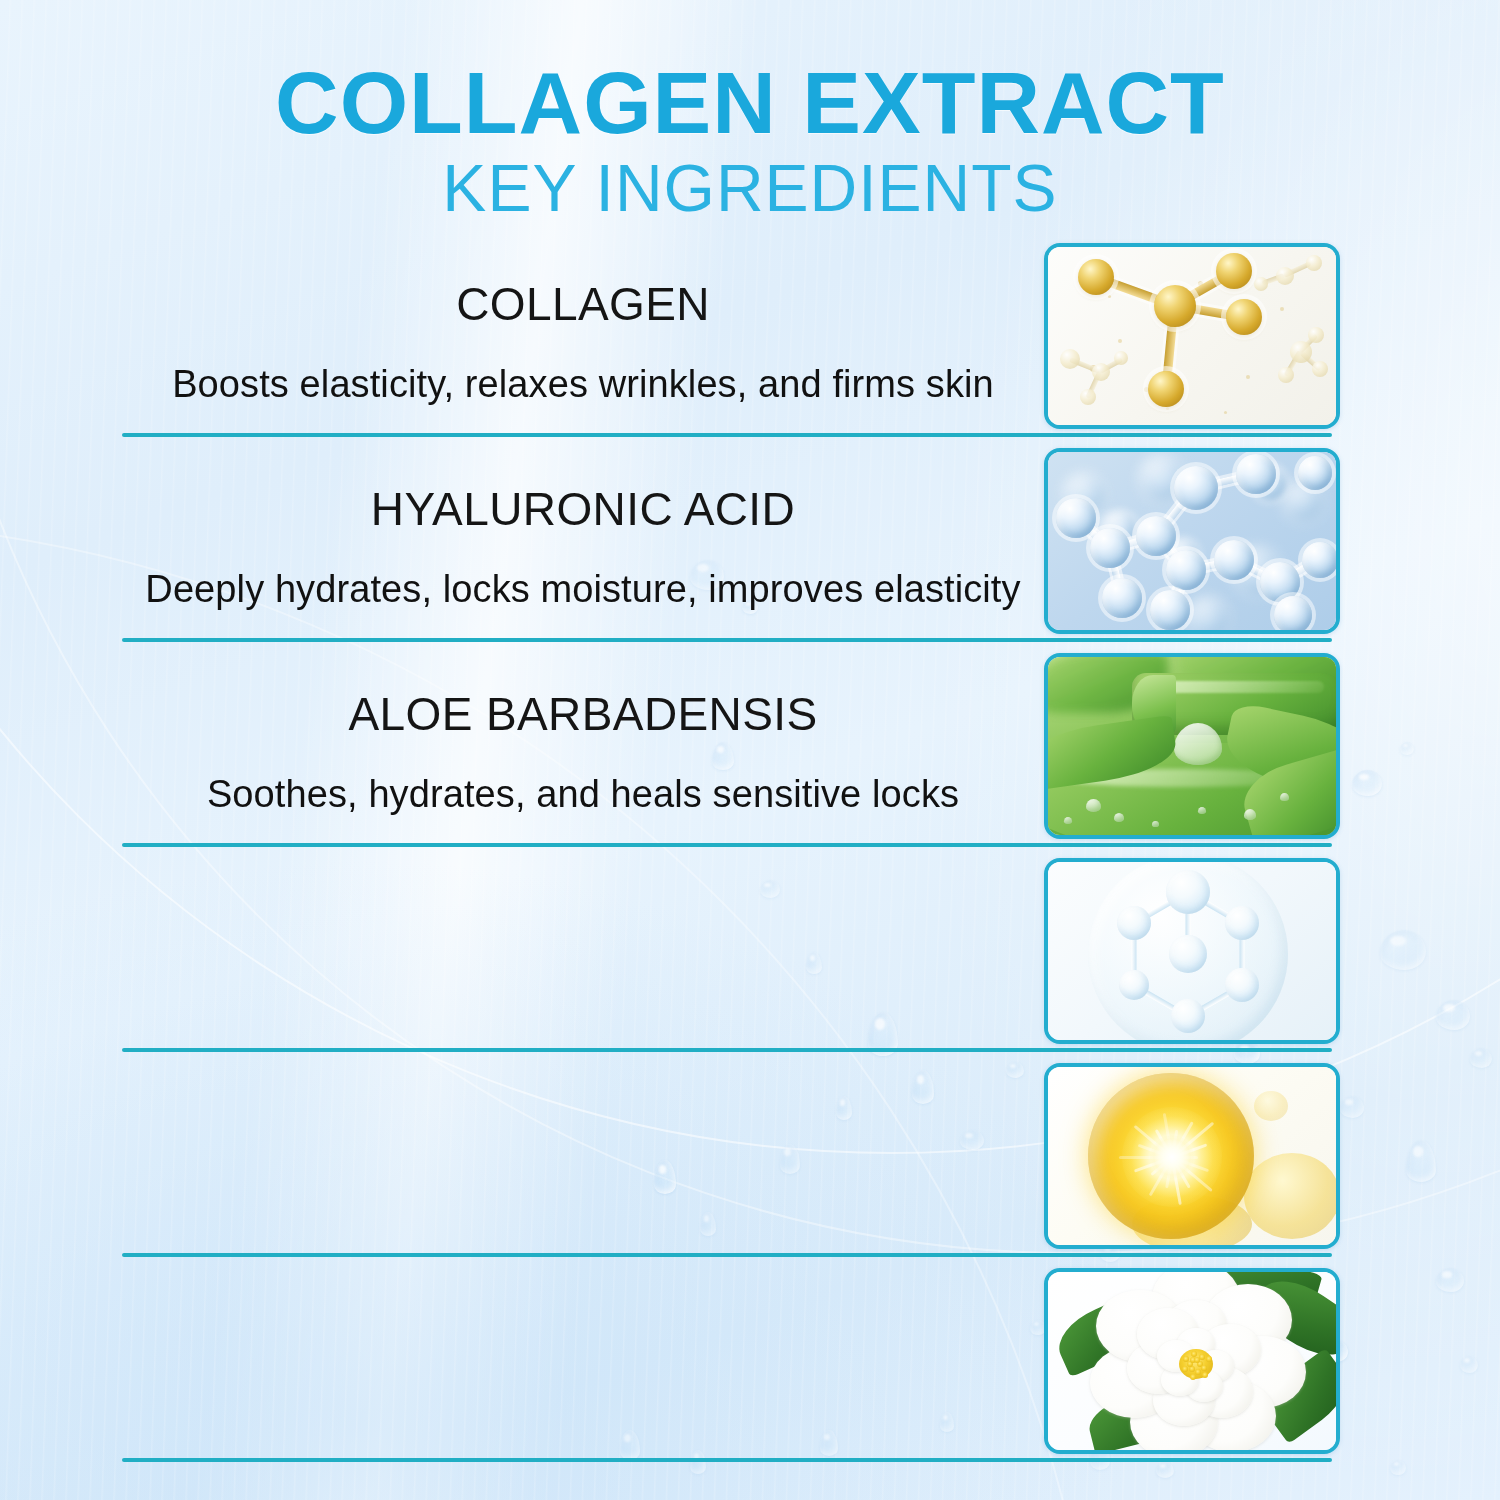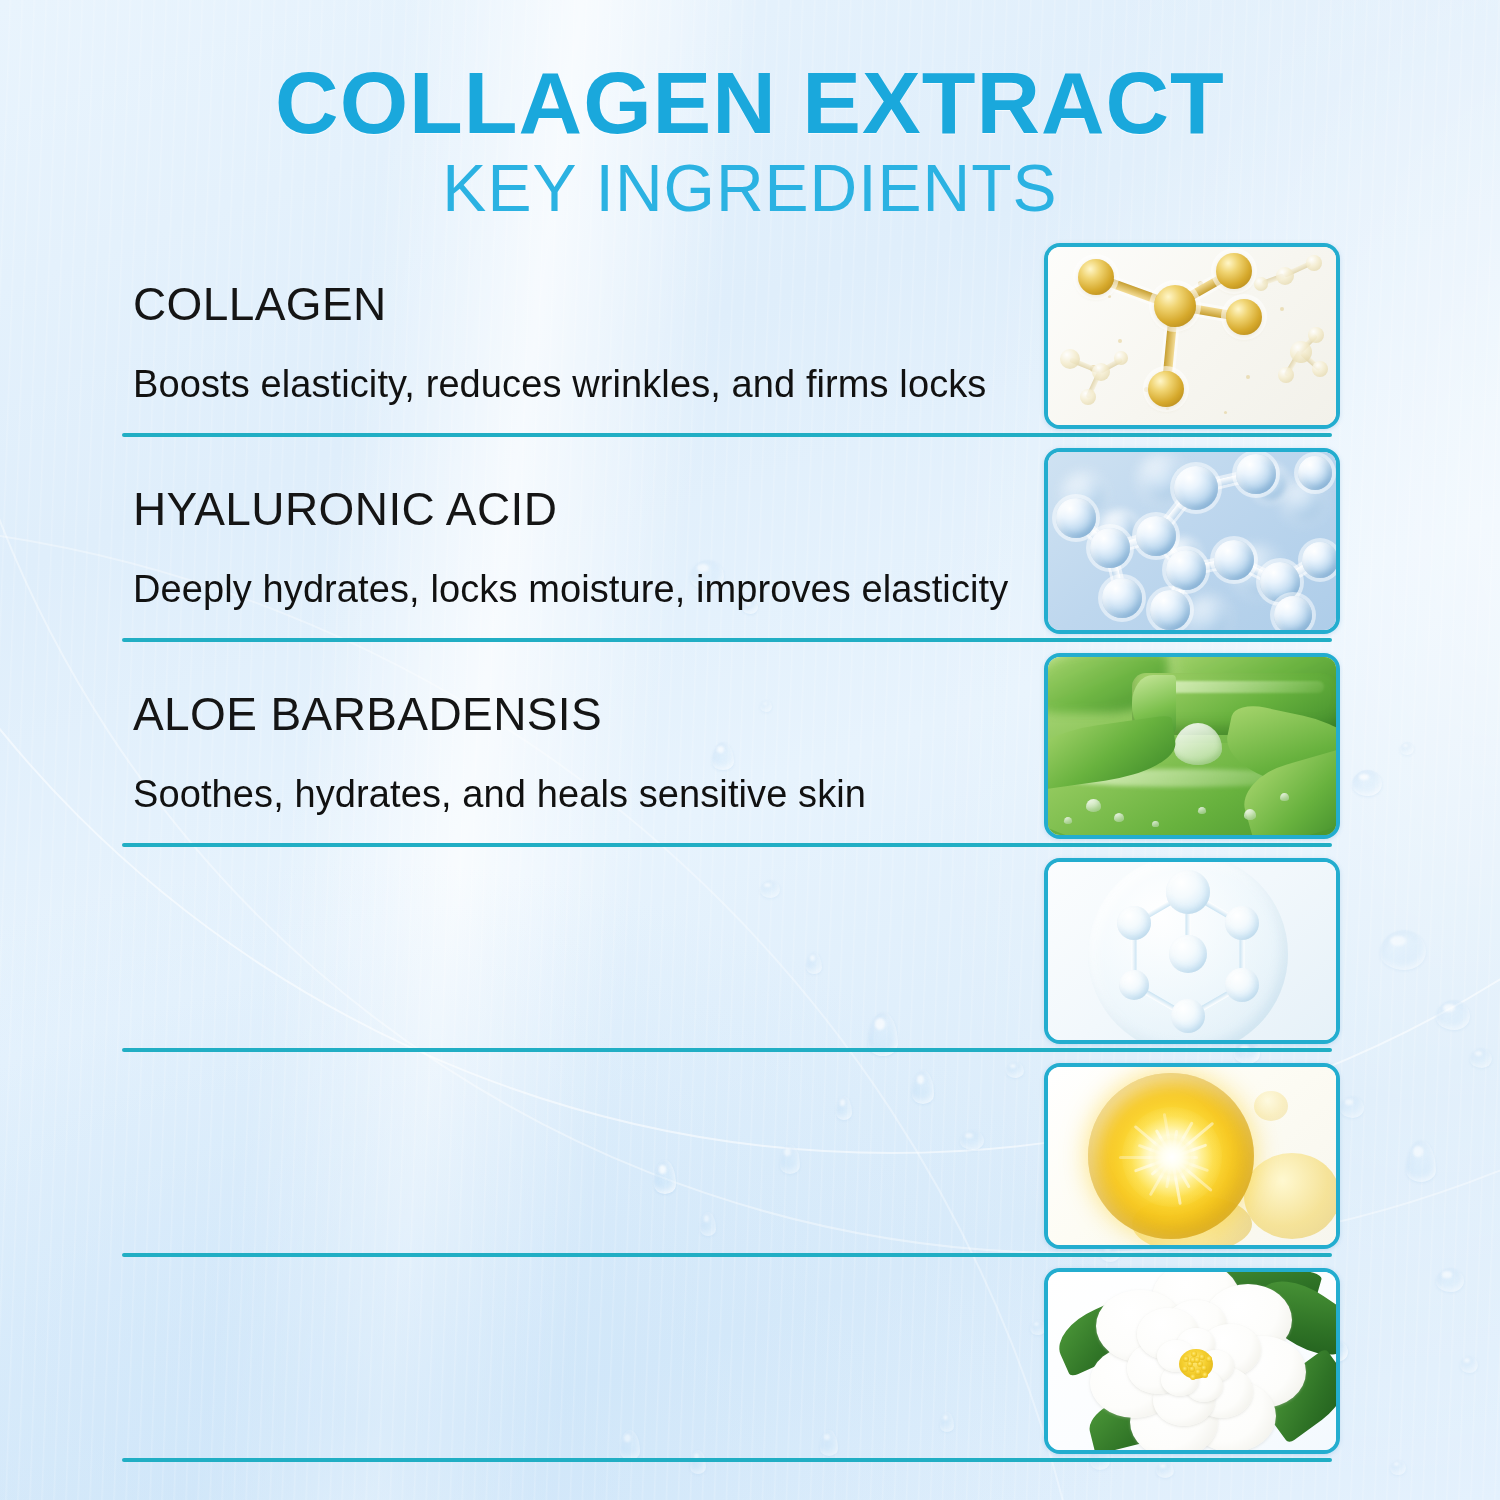--- a/index.html
+++ b/index.html
@@ -73,21 +73,21 @@
   }
   .t-sub{
     margin-top:6px;
     font-size:66px;font-weight:400;letter-spacing:1px;line-height:1.05;
     color:#2bb2e2;
   }
 
   
   .rows{position:absolute;top:243px;left:0;width:1500px;}
   .row{position:relative;height:205px;}
-  .row-text{position:absolute;left:133px;top:0;width:900px;}
+  .row-text{position:absolute;left:133px;top:0;width:900px;text-align:center;}
   .ing-name{
     font-size:46px;font-weight:400;color:#151515;
     letter-spacing:.4px;line-height:1;
     margin-top:38px;
   }
   .ing-desc{
     font-size:38px;font-weight:400;color:#111;
     letter-spacing:.1px;line-height:1;
     margin-top:38px;
   }
@@ -246,21 +246,21 @@
 
   <div class="titles">
     <div class="t-main">COLLAGEN EXTRACT</div>
     <div class="t-sub">KEY INGREDIENTS</div>
   </div>
 
   <div class="rows" id="rows">
       <div class="row">
         <div class="row-text">
           <div class="ing-name">COLLAGEN</div>
-          <div class="ing-desc">Boosts elasticity, reduces wrinkles, and firms locks</div>
+          <div class="ing-desc">Boosts elasticity, relaxes wrinkles, and firms skin</div>
         </div>
         <div class="thumb">
           <div class="thumb-art art-collagen">
             <div class="fleck" style="left:42px;top:118px;width:7px;height:7px;"></div>
             <div class="fleck" style="left:70px;top:92px;width:4px;height:4px;"></div>
             <div class="fleck" style="left:96px;top:140px;width:5px;height:5px;"></div>
             <div class="fleck" style="left:150px;top:34px;width:5px;height:5px;"></div>
             <div class="fleck" style="left:198px;top:128px;width:4px;height:4px;"></div>
             <div class="fleck" style="left:118px;top:160px;width:3px;height:3px;"></div>
             <div class="fleck" style="left:232px;top:60px;width:4px;height:4px;"></div>
@@ -337,21 +337,21 @@
             <div class="node icy" style="left:226px;top:144px;width:38px;height:38px;"></div>
             <div class="node icy" style="left:254px;top:90px;width:36px;height:36px;"></div>
             <div class="node icy" style="left:250px;top:4px;width:34px;height:34px;"></div>
           </div>
         </div>
         <div class="divider"></div>
       </div>
       <div class="row">
         <div class="row-text">
           <div class="ing-name">ALOE BARBADENSIS</div>
-          <div class="ing-desc">Soothes, hydrates, and heals sensitive skin</div>
+          <div class="ing-desc">Soothes, hydrates, and heals sensitive locks</div>
         </div>
         <div class="thumb">
           <div class="thumb-art art-aloe">
             <div class="leaf" style="left:-10px;top:-6px;width:130px;height:62px;border-radius:50% 14% 50% 14%;filter:blur(5px);opacity:.9;"></div>
             <div class="leaf" style="left:130px;top:-18px;width:180px;height:60px;border-radius:12% 50% 12% 50%;filter:blur(6px);opacity:.85;"></div>
             <div class="leaf" style="left:-28px;top:86px;width:350px;height:110px;border-radius:50% 26% 22% 50%;"></div>
             <div class="leaf-hi" style="left:10px;top:112px;width:250px;height:18px;border-radius:50%;filter:blur(2px);"></div>
             <div class="leaf" style="left:84px;top:16px;width:214px;height:62px;border-radius:14px 26px 26px 18px;box-shadow:inset 0 -8px 14px rgba(30,80,20,.35);"></div>
             <div class="leaf-hi" style="left:100px;top:24px;width:176px;height:12px;border-radius:8px;filter:blur(1px);"></div>
             <div class="leaf" style="left:84px;top:18px;width:44px;height:58px;border-radius:48% 8% 10% 46%;background:linear-gradient(160deg,#c8e79b,#7cc04d 60%,#4e9a34);"></div>

